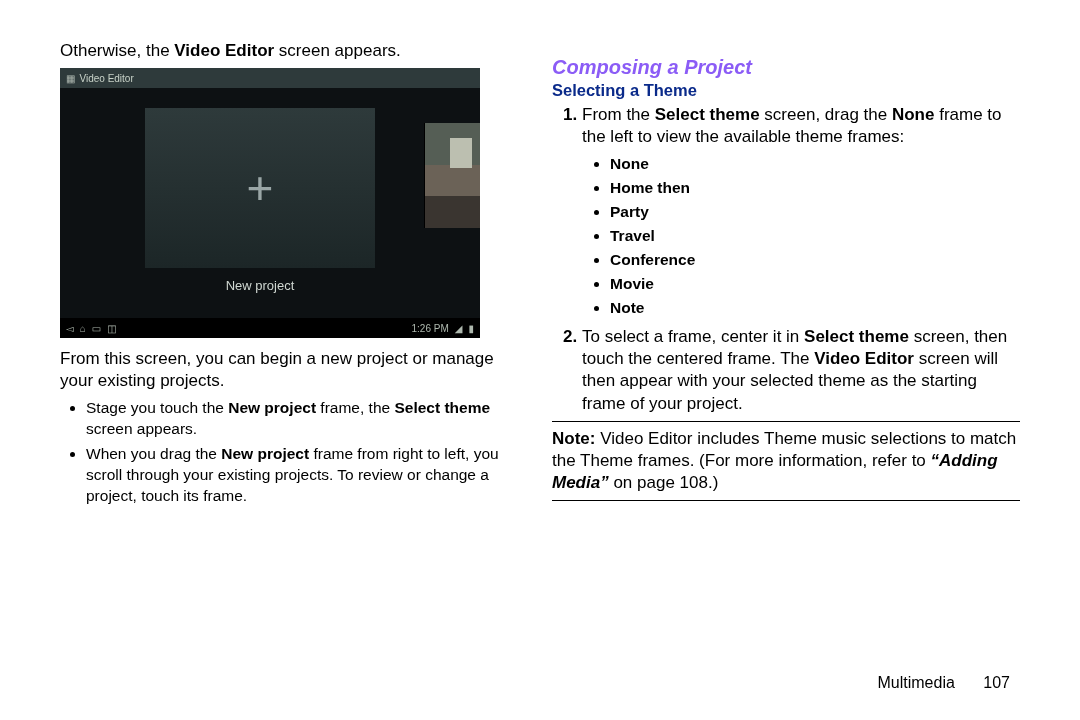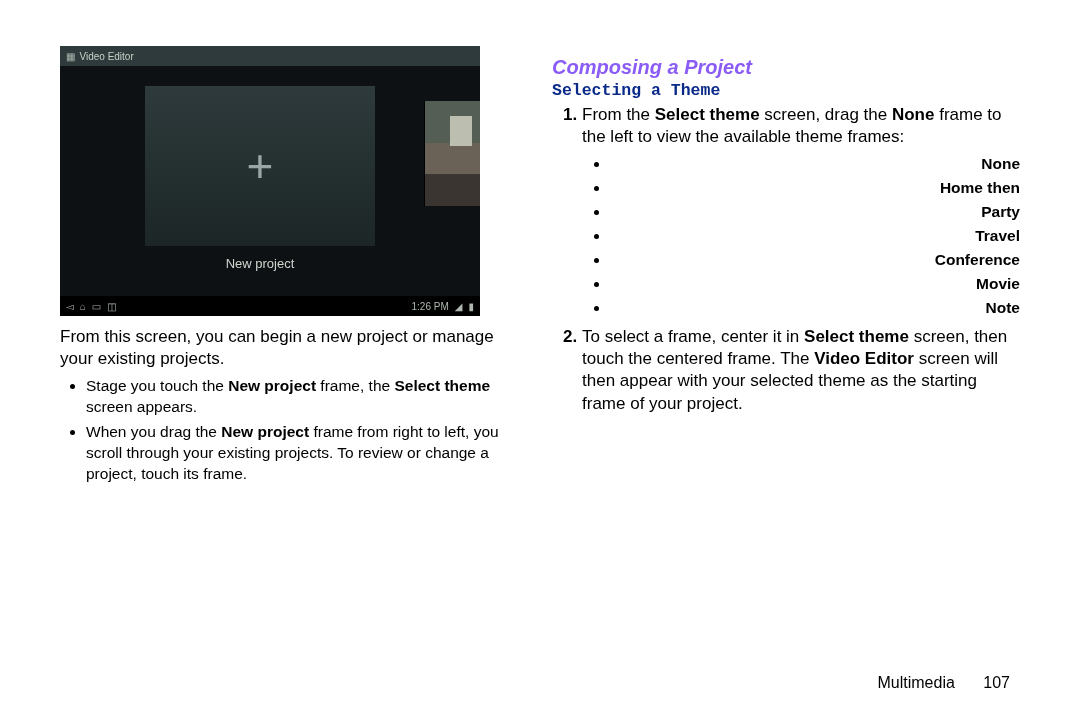--- a/index.html
+++ b/index.html
@@ -125,34 +125,34 @@
   }
   .h1 {
     font-family: "Arial Black", Arial, sans-serif;
     font-weight: 900;
     font-style: italic;
     color: #8b5cf6;
     font-size: 20px;
     margin: 16px 0 2px 0;
   }
   .h2 {
-    font-family: Liberation Mono, monospace;
+    font-family: Liberation Sans, sans-serif;
     font-weight: 900;
     color: #0a2a8a;
     font-size: 16.5px;
     margin: 0 0 4px 0;
   }
   ol.steps {
     margin: 2px 0 6px 0;
     padding-left: 30px;
     font-size: 17px;
     line-height: 1.3;
   }
   ol.steps > li { margin-bottom: 6px; font-weight: bold;}
-  ol.steps > li > span { font-weight: normal; text-align: right; }
+  ol.steps > li > span { font-weight: normal; }
   .note-wrap {
     border-top: 1px solid #000;
     border-bottom: 1px solid #000;
     padding: 6px 0;
     margin-top: 6px;
     font-size: 17px;
     line-height: 1.3;
   }
   .footer {
     position: absolute;
@@ -162,20 +162,23 @@
   }
   .footer .num { margin-left: 24px; }
   b { font-weight: bold; }
 </style>
 </head>
 <body>
 
 <div class="page">
 
   <div class="col">
+    <p class="para">
+      <span>Otherwise, the </span><b>Video Editor</b><span> screen appears.</span>
+    </p>
 
     <div class="screenshot">
       <div class="ss-header">
         <span class="ic">▦</span>
         <span>Video Editor</span>
       </div>
       <div class="ss-center">
         <div class="ss-plus">+</div>
       </div>
       <div class="ss-label">New project</div>
@@ -222,19 +225,22 @@
           <li>Conference</li>
           <li>Movie</li>
           <li>Note</li>
         </ul>
       </span></li>
       <li><span>
         <span>To select a frame, center it in </span><b>Select theme</b><span> screen, then touch the centered frame. The </span><b>Video Editor</b><span> screen will then appear with your selected theme as the starting frame of your project.</span>
       </span></li>
     </ol>
 
+    <div class="note-wrap">
+      <b>Note:</b><span> Video Editor includes Theme music selections to match the Theme frames. (For more information, refer to </span><b><i>“Adding Media”</i></b><span> on page 108.)</span>
+    </div>
   </div>
 </div>
 
 <div class="footer">
   <span>Multimedia</span>
   <span class="num">107</span>
 </div>
 
 </body></html>

